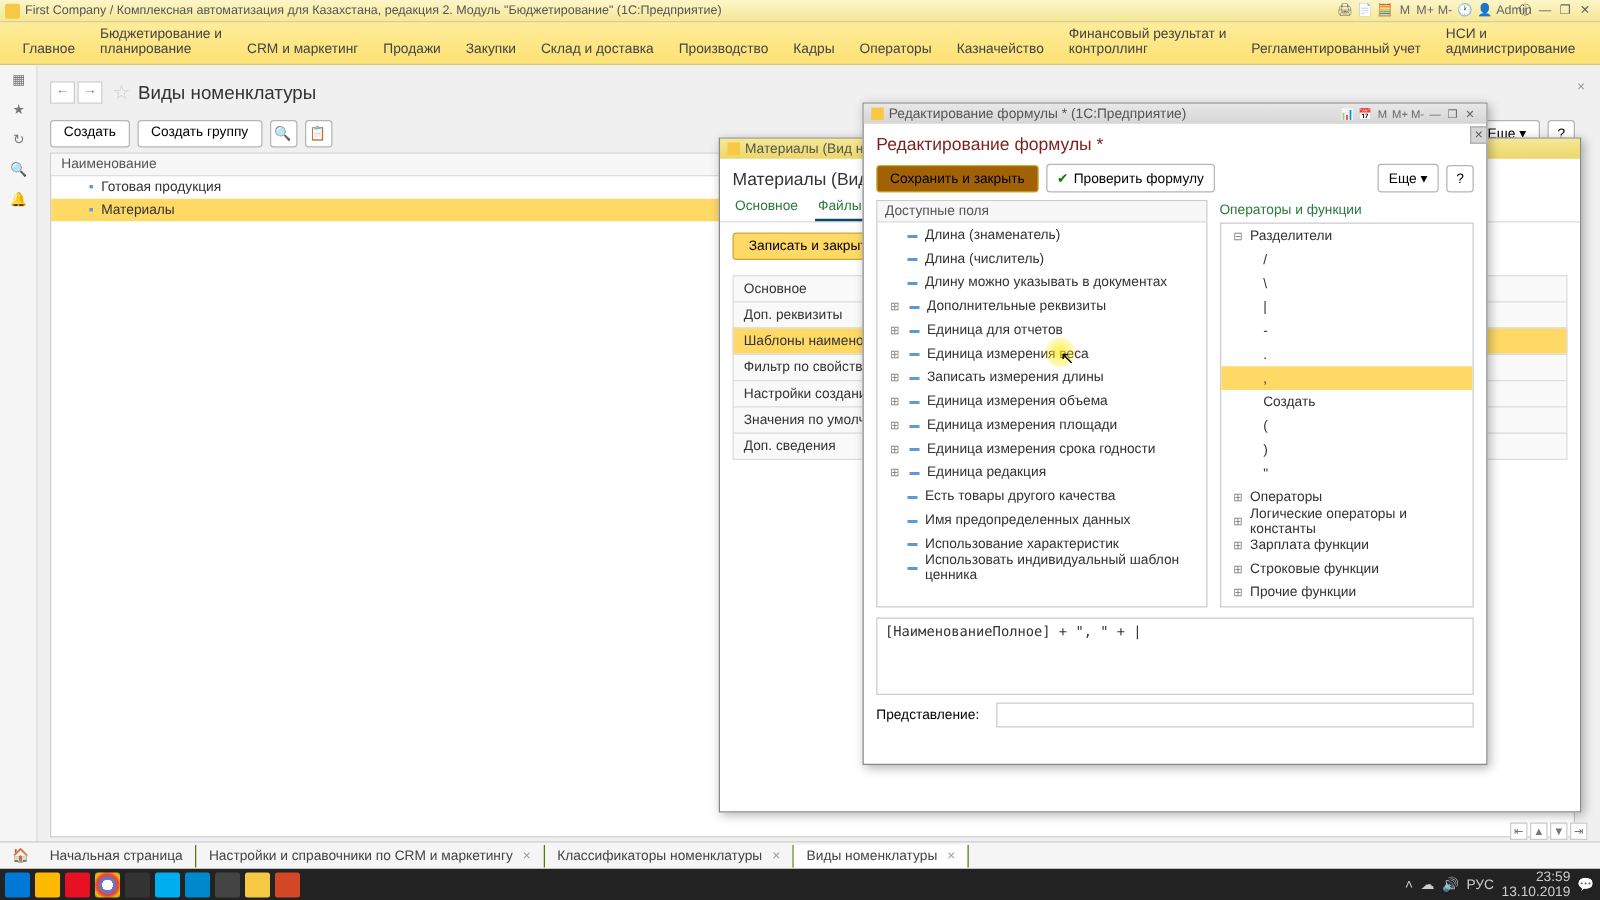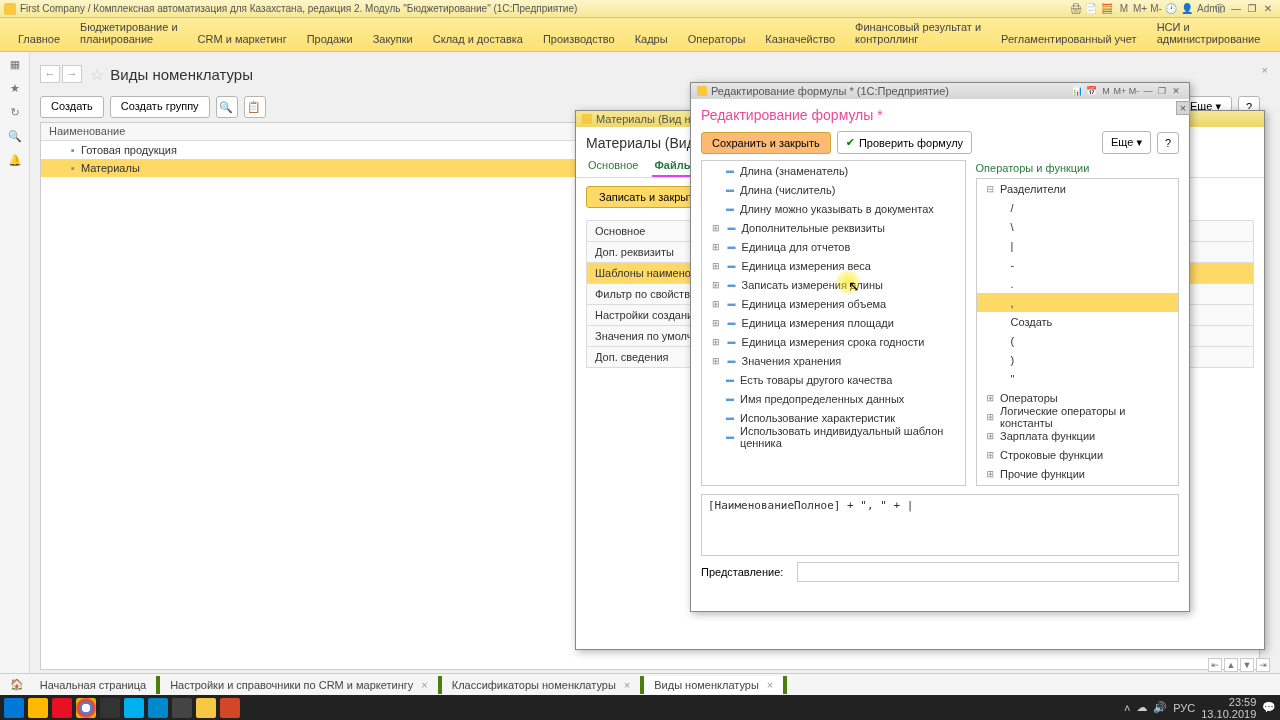--- a/index.html
+++ b/index.html
@@ -20,49 +20,49 @@
 .toolbar { position: absolute; left: 40px; top: 96px; display: flex; gap: 6px; }
 .toolbar .tbutton { border: 1px solid #b5b5b5; background: #fff; padding: 3px 10px; border-radius: 3px; cursor: pointer; }
 .toolbar .ticon { border: 1px solid #b5b5b5; background: #fff; width: 22px; height: 22px; border-radius: 3px; text-align: center; line-height: 20px; cursor: pointer; color: #666; }
 .more-btn { position: absolute; right: 48px; top: 96px; border: 1px solid #b5b5b5; background: #fff; padding: 3px 10px; border-radius: 3px; cursor: pointer; }
 .help-btn { position: absolute; right: 20px; top: 96px; border: 1px solid #b5b5b5; background: #fff; width: 22px; height: 22px; border-radius: 3px; text-align: center; line-height: 20px; cursor: pointer; }
 .list-area { position: absolute; left: 40px; top: 122px; right: 20px; bottom: 50px; border: 1px solid #ccc; background: #fff; }
 .list-header { height: 18px; background: #f7f7f7; border-bottom: 1px solid #ddd; padding: 2px 8px; color: #555; }
 .list-row { height: 18px; padding: 2px 30px; color: #333; display: flex; align-items: center; gap: 6px; }
 .list-row.selected { background: #ffd966; }
 .bottom-tabs { position: absolute; left: 0; right: 0; bottom: 25px; height: 22px; background: #f5f5f5; border-top: 1px solid #ccc; display: flex; align-items: center; padding: 0 10px; gap: 0; }
-.bottom-tabs .btab { padding: 3px 10px; border-right: 4px solid #4d7c0f; color: #444; cursor: pointer; display: flex; gap: 4px; }
+.bottom-tabs .btab { padding: 3px 10px; border-right: 1px solid #4d7c0f; color: #444; cursor: pointer; display: flex; gap: 4px; }
 .bottom-tabs .btab .bx { color: #999; margin-left: 4px; }
 .bottom-tabs .btab.active { background: #fff; }
 .bottom-tabs .home-ic { margin-right: 6px; }
 .nav-icons-br { position: absolute; right: 10px; bottom: 48px; display: flex; gap: 2px; }
 .nav-icons-br span { width: 14px; height: 14px; border: 1px solid #ccc; background: #fff; text-align: center; line-height: 12px; font-size: 9px; color: #777; cursor: pointer; }
 .taskbar { position: absolute; left: 0; right: 0; bottom: 0; height: 25px; background: #222; display: flex; align-items: center; padding: 0 4px; gap: 4px; }
 .taskbar .tic { width: 20px; height: 20px; border-radius: 2px; }
 .taskbar .tray { margin-left: auto; display: flex; align-items: center; gap: 6px; color: #ccc; font-size: 9px; }
 
 .modal1 { position: absolute; left: 575px; top: 110px; width: 690px; height: 540px; background: #fff; border: 1px solid #888; box-shadow: 2px 2px 8px rgba(0,0,0,0.3); }
 .modal1 .m1title { height: 16px; background: linear-gradient(#f5e896, #ecd76a); padding: 1px 6px; color: #555; font-size: 10px; display: flex; align-items: center; }
 .modal1 .m1head { padding: 8px 10px 4px; font-size: 14px; color: #333; }
 .modal1 .m1tabs { display: flex; padding: 0 10px; border-bottom: 1px solid #ddd; gap: 12px; }
 .modal1 .m1tab { padding: 4px 2px; color: #2a7a3e; cursor: pointer; }
-.modal1 .m1tab.active { border-bottom: 2px solid #d946ef; font-weight: bold; }
+.modal1 .m1tab.active { border-bottom: 2px solid #0c4a6e; font-weight: normal; }
 .modal1 .m1save { margin: 8px 10px; background: #ffd966; border: 1px solid #c9a92e; padding: 4px 12px; border-radius: 3px; cursor: pointer; display: inline-block; }
 .modal1 .m1nav { margin: 4px 10px; }
 .modal1 .m1nav .nitem { padding: 4px 8px; border: 1px solid #ddd; background: #f9f9f9; margin-bottom: -1px; cursor: pointer; color: #333; }
 .modal1 .m1nav .nitem.sel { background: #ffd966; }
 
 .modal2 { position: absolute; left: 690px; top: 82px; width: 500px; height: 530px; background: #fff; border: 1px solid #888; box-shadow: 2px 2px 8px rgba(0,0,0,0.3); z-index: 10; }
 .modal2 .m2title { height: 16px; background: linear-gradient(#e8e8e8, #d5d5d5); padding: 1px 6px; color: #555; font-size: 10px; display: flex; align-items: center; }
 .modal2 .m2title .logo { width: 10px; height: 10px; background: #f7c843; margin-right: 4px; }
 .modal2 .m2title .sp { flex: 1; }
 .modal2 .m2title .xb { width: 14px; text-align: center; cursor: pointer; color: #666; font-size: 9px; }
-.modal2 .m2head { padding: 8px 10px 4px; font-size: 14px; color: #ec4899; }
+.modal2 .m2head { padding: 8px 10px 4px; font-size: 14px; color: #7f1d1d; }
 .modal2 .m2tools { padding: 4px 10px; display: flex; gap: 6px; align-items: center; }
-.modal2 .m2save { background: #fdba74; border: 1px solid #c9a92e; padding: 4px 10px; border-radius: 3px; cursor: pointer; }
+.modal2 .m2save { background: #a16207; border: 1px solid #c9a92e; padding: 4px 10px; border-radius: 3px; cursor: pointer; }
 .modal2 .m2check { background: #fff; border: 1px solid #b5b5b5; padding: 4px 8px; border-radius: 3px; cursor: pointer; display: flex; align-items: center; gap: 4px; }
 .modal2 .m2more { margin-left: auto; background: #fff; border: 1px solid #b5b5b5; padding: 4px 8px; border-radius: 3px; cursor: pointer; }
 .modal2 .m2help { background: #fff; border: 1px solid #b5b5b5; width: 22px; height: 22px; border-radius: 3px; text-align: center; line-height: 20px; cursor: pointer; }
 .modal2 .m2cols { display: flex; padding: 2px 10px; gap: 10px; height: 330px; }
 .modal2 .m2col { flex: 1; display: flex; flex-direction: column; }
 .modal2 .m2col.left { flex: 1.3; }
 .modal2 .m2colhead { color: #2a7a3e; padding: 2px 0 4px; }
 .modal2 .m2listbox { border: 1px solid #ccc; flex: 1; overflow-y: auto; background: #fff; position: relative; }
 .modal2 .m2lhdr { background: #f7f7f7; border-bottom: 1px solid #ddd; padding: 2px 6px; color: #555; position: sticky; top: 0; }
 .modal2 .m2litem { padding: 2px 6px 2px 24px; color: #333; display: flex; align-items: center; gap: 6px; height: 19px; cursor: pointer; }
@@ -204,20 +204,21 @@
     <div class="m2check">
         <span style="color:green">✔</span>
         <span>Проверить формулу</span>
       </div>
     <div class="m2more">Еще ▾</div>
     <div class="m2help">?</div>
   </div>
   <div class="m2cols">
     <div class="m2col left">
       <div class="m2listbox">
+        <div class="m2lhdr">Доступные поля</div>
         <div id="props-items">
             <div class="m2litem">
               <span class="bullet">▬</span>
               <span>Длина (знаменатель)</span>
             </div>
             <div class="m2litem">
               <span class="bullet">▬</span>
               <span>Длина (числитель)</span>
             </div>
             <div class="m2litem">
@@ -255,21 +256,21 @@
               <span>Единица измерения площади</span>
             </div>
             <div class="m2litem">
               <span class="exp">⊞</span>
               <span class="bullet">▬</span>
               <span>Единица измерения срока годности</span>
             </div>
             <div class="m2litem">
               <span class="exp">⊞</span>
               <span class="bullet">▬</span>
-              <span>Значения хранения</span>
+              <span>Единица редакция</span>
             </div>
             <div class="m2litem">
               <span class="bullet">▬</span>
               <span>Есть товары другого качества</span>
             </div>
             <div class="m2litem">
               <span class="bullet">▬</span>
               <span>Имя предопределенных данных</span>
             </div>
             <div class="m2litem">

